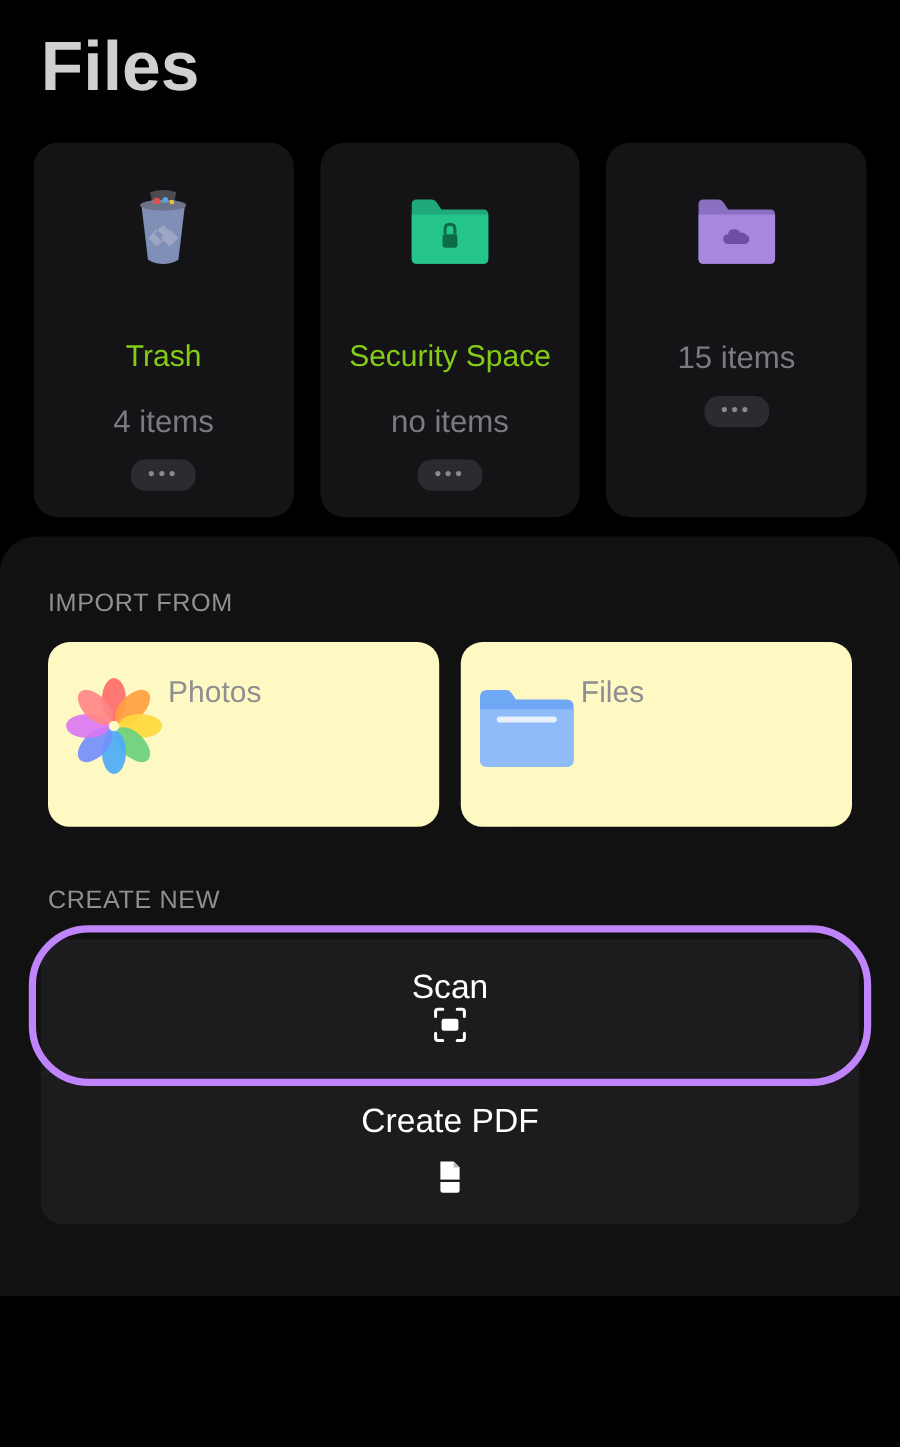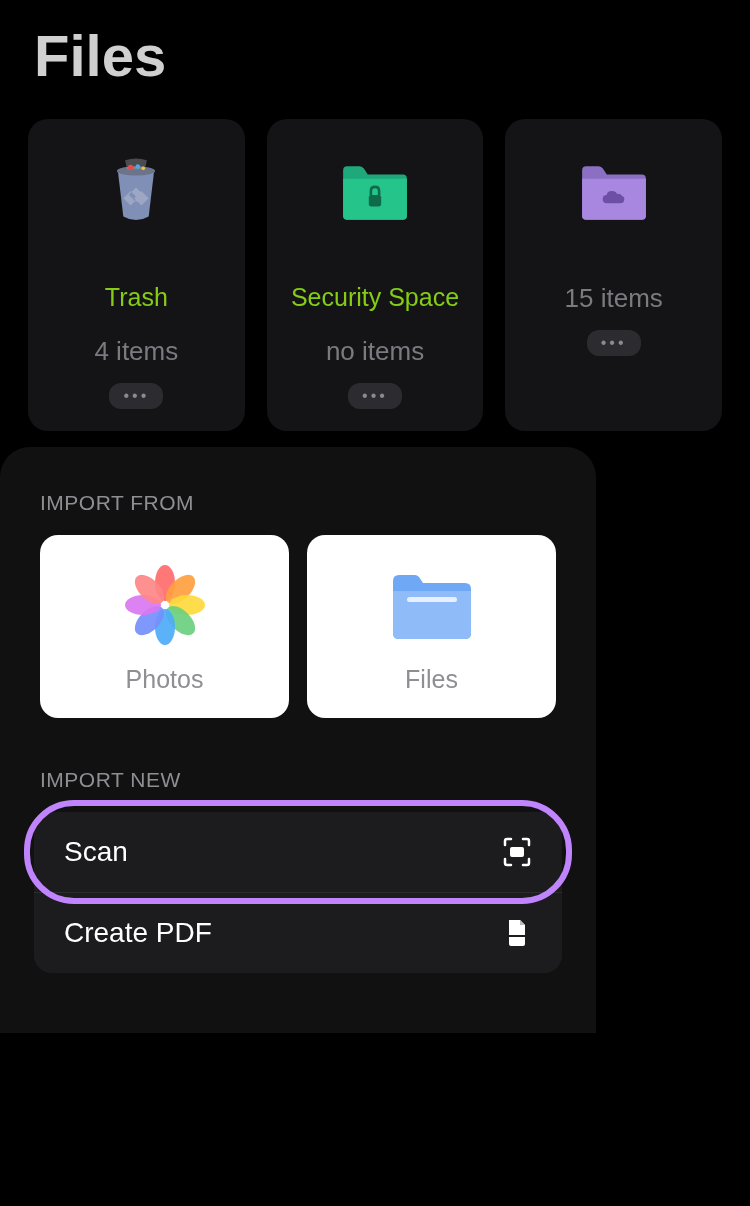--- a/index.html
+++ b/index.html
@@ -58,42 +58,42 @@
       color: #8a8a90;
       font-size: 16px;
       letter-spacing: 3px;
       line-height: 1;
     }
     .sheet {
       margin-top: 16px;
       background: #111112;
       border-radius: 30px 30px 0 0;
       padding: 44px 0 60px;
-      width: 596px;
+      width: 750px;
     }
     .section-header {
       font-size: 21px;
       font-weight: 400;
       color: #8e8e93;
       letter-spacing: 0.5px;
       padding: 0 40px 20px;
     }
     .import-row {
       display: flex;
       gap: 18px;
       padding: 0 40px 50px;
     }
     .import-card {
       flex: 1;
-      background: #ffffff;
+      background: #fef9c3;
       border-radius: 18px;
       padding: 28px 10px 24px;
       display: flex;
-      flex-direction: column;
-      align-items: center;
+      flex-direction: row;
+      align-items: flex-start;
       text-align: center;
     }
     .import-icon {
       width: 90px;
       height: 84px;
       display: flex;
       align-items: center;
       justify-content: center;
       margin-bottom: 18px;
     }
@@ -111,20 +111,21 @@
       position: relative;
     }
     .list-item {
       display: flex;
       align-items: center;
       justify-content: space-between;
       padding: 24px 30px;
       border-bottom: 1px solid #2c2c2e;
       position: relative;
       background: #1c1c1e;
+      flex-direction: column;
     }
     .list-item:first-child { border-radius: 18px 18px 0 0; }
     .list-item:last-child { border-bottom: none; border-radius: 0 0 18px 18px; gap: 16px; }
     .list-label {
       font-size: 28px;
       color: #fff;
     }
     .list-icon {
       width: 30px;
       height: 30px;
@@ -219,21 +220,21 @@
           <path d="M6 14 L6 66 Q6 72 12 72 L78 72 Q84 72 84 66 L84 22 Q84 16 78 16 L36 16 L32 10 Q30 8 28 8 L12 8 Q6 8 6 14 Z" fill="#6fa8f5"></path>
           <path d="M6 24 L84 24 L84 66 Q84 72 78 72 L12 72 Q6 72 6 66 Z" fill="#8fbcf9"></path>
           <rect x="20" y="30" width="50" height="5" rx="2.5" fill="#e8f0fe"></rect>
         </svg>
       </div>
       <div class="import-label">Files</div>
     </div>
 
   </div>
 
-  <div class="section-header">IMPORT NEW</div>
+  <div class="section-header">CREATE NEW</div>
   <div class="create-list">
     <div class="list-container">
       <div class="list-item" style="position:relative;">
         <div class="highlight-ring"></div>
         <span class="list-label">Scan</span>
         <span class="list-icon">
           <svg viewBox="0 0 30 30" width="30" height="30">
             <path d="M3 8 L3 4 Q3 2 5 2 L9 2 M21 2 L25 2 Q27 2 27 4 L27 8 M27 22 L27 26 Q27 28 25 28 L21 28 M9 28 L5 28 Q3 28 3 26 L3 22" stroke="#fff" stroke-width="2.5" fill="none" stroke-linecap="round"></path>
             <rect x="8" y="10" width="14" height="10" rx="2" fill="#fff"></rect>
           </svg>

